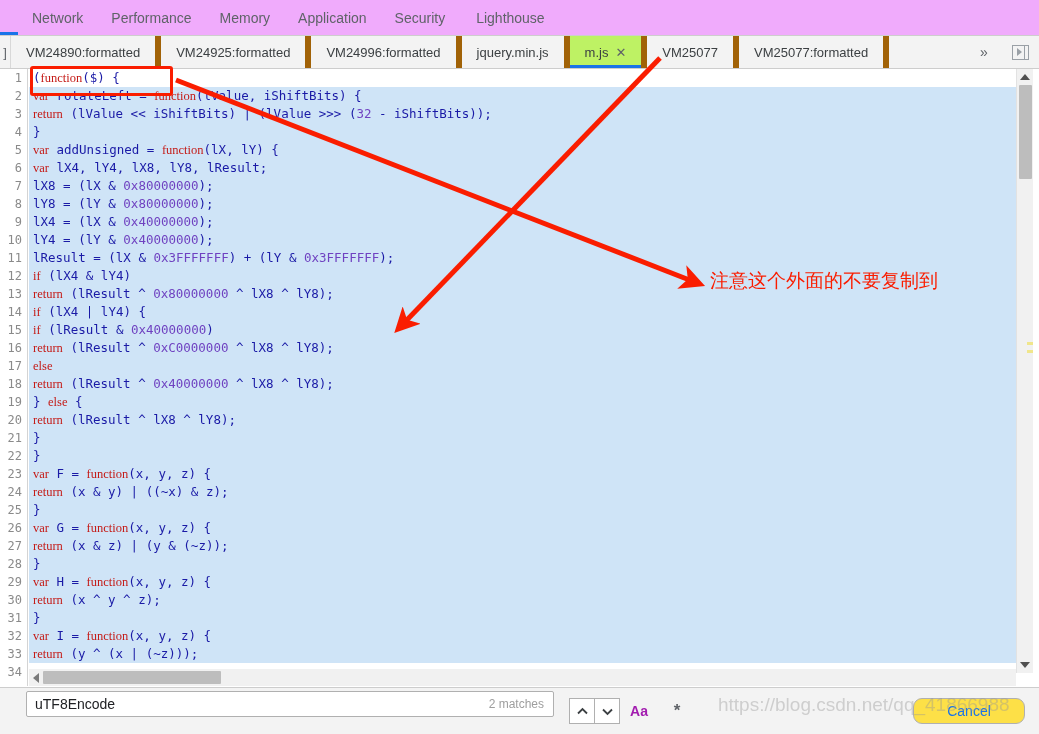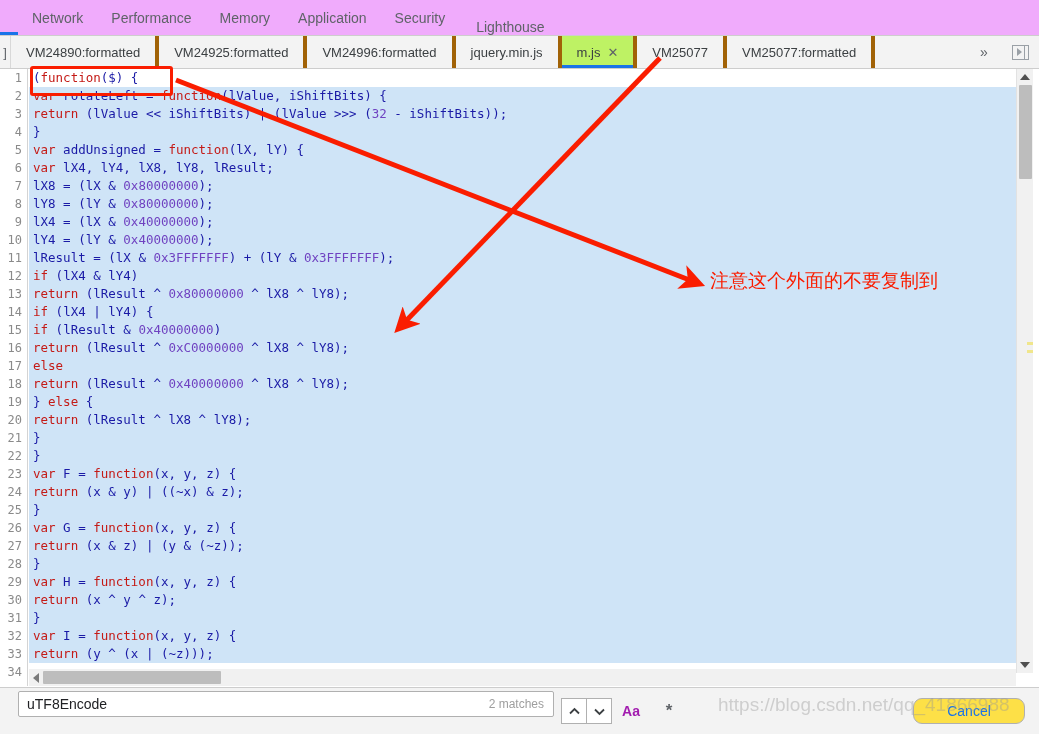--- a/index.html
+++ b/index.html
@@ -43,21 +43,21 @@
   .panel-tab {
     display: flex;
     align-items: center;
     padding: 0 14px;
     font-size: 14px;
     color: #5f6368;
     white-space: nowrap;
     cursor: pointer;
     position: relative;
   }
-  .panel-tab.spaced { padding: 0 17px; align-items: flex-end; }
+  .panel-tab.spaced { padding: 0 17px; }
 
   
   #file-tabbar {
     position: absolute;
     left: 0; top: 36px;
     width: 1039px;
     height: 33px;
     background: #f3f3f3;
     border-bottom: 1px solid #cdcdcd;
     display: flex;
@@ -77,21 +77,21 @@
   .file-tab {
     display: flex;
     align-items: center;
     gap: 7px;
     padding: 0 15px;
     font-size: 13px;
     color: #3c4043;
     white-space: nowrap;
     cursor: pointer;
     position: relative;
-    border-right: 4px solid #a16207;
+    border-right: 6px solid #a16207;
   }
   .file-tab.active {
     background: #bef264;
   }
   .file-tab.active::after {
     content: "";
     position: absolute;
     left: 0; bottom: 0; right: 0;
     height: 3px;
     background: #1a73e8;
@@ -184,21 +184,21 @@
     line-height: 18px;
     white-space: pre;
     font-family: "DejaVu Sans Mono", monospace;
     font-size: 12.5px;
     color: #1a1aa6;
     padding-left: 4px;
     box-sizing: border-box;
   }
   .code-line.selected { background: #cfe4f7; }
   .code-line.plain    { background: #ffffff; }
-  .tok-kw   { color: #c41a16; }
+  .tok-kw   { color: #c41a16; font-family: Liberation Serif, serif; }
   .tok-id   { color: #1a1aa6; }
   .tok-num  { color: #6f42c1; }
   .tok-punct{ color: #1a1aa6; }
 
   
   #line1-highlight-box {
     position: absolute;
     left: 30px; top: 66px;
     width: 143px; height: 30px;
     border: 3px solid #fa1d00;
@@ -280,21 +280,21 @@
   #search-left-stub {
     width: 10px;
     font-size: 12px;
     color: #808080;
     text-align: center;
     overflow: hidden;
   }
   #search-field-wrap {
     position: relative;
     flex: 1 1 auto;
-    margin: 0 8px;
+    margin: 0 16px;
     height: 40px;
   }
   #search-input {
     width: 100%;
     height: 26px;
     box-sizing: border-box;
     border: 1px solid #b0b0b0;
     border-radius: 2px;
     background: #ffffff;
     font-family: "Liberation Sans", sans-serif;

